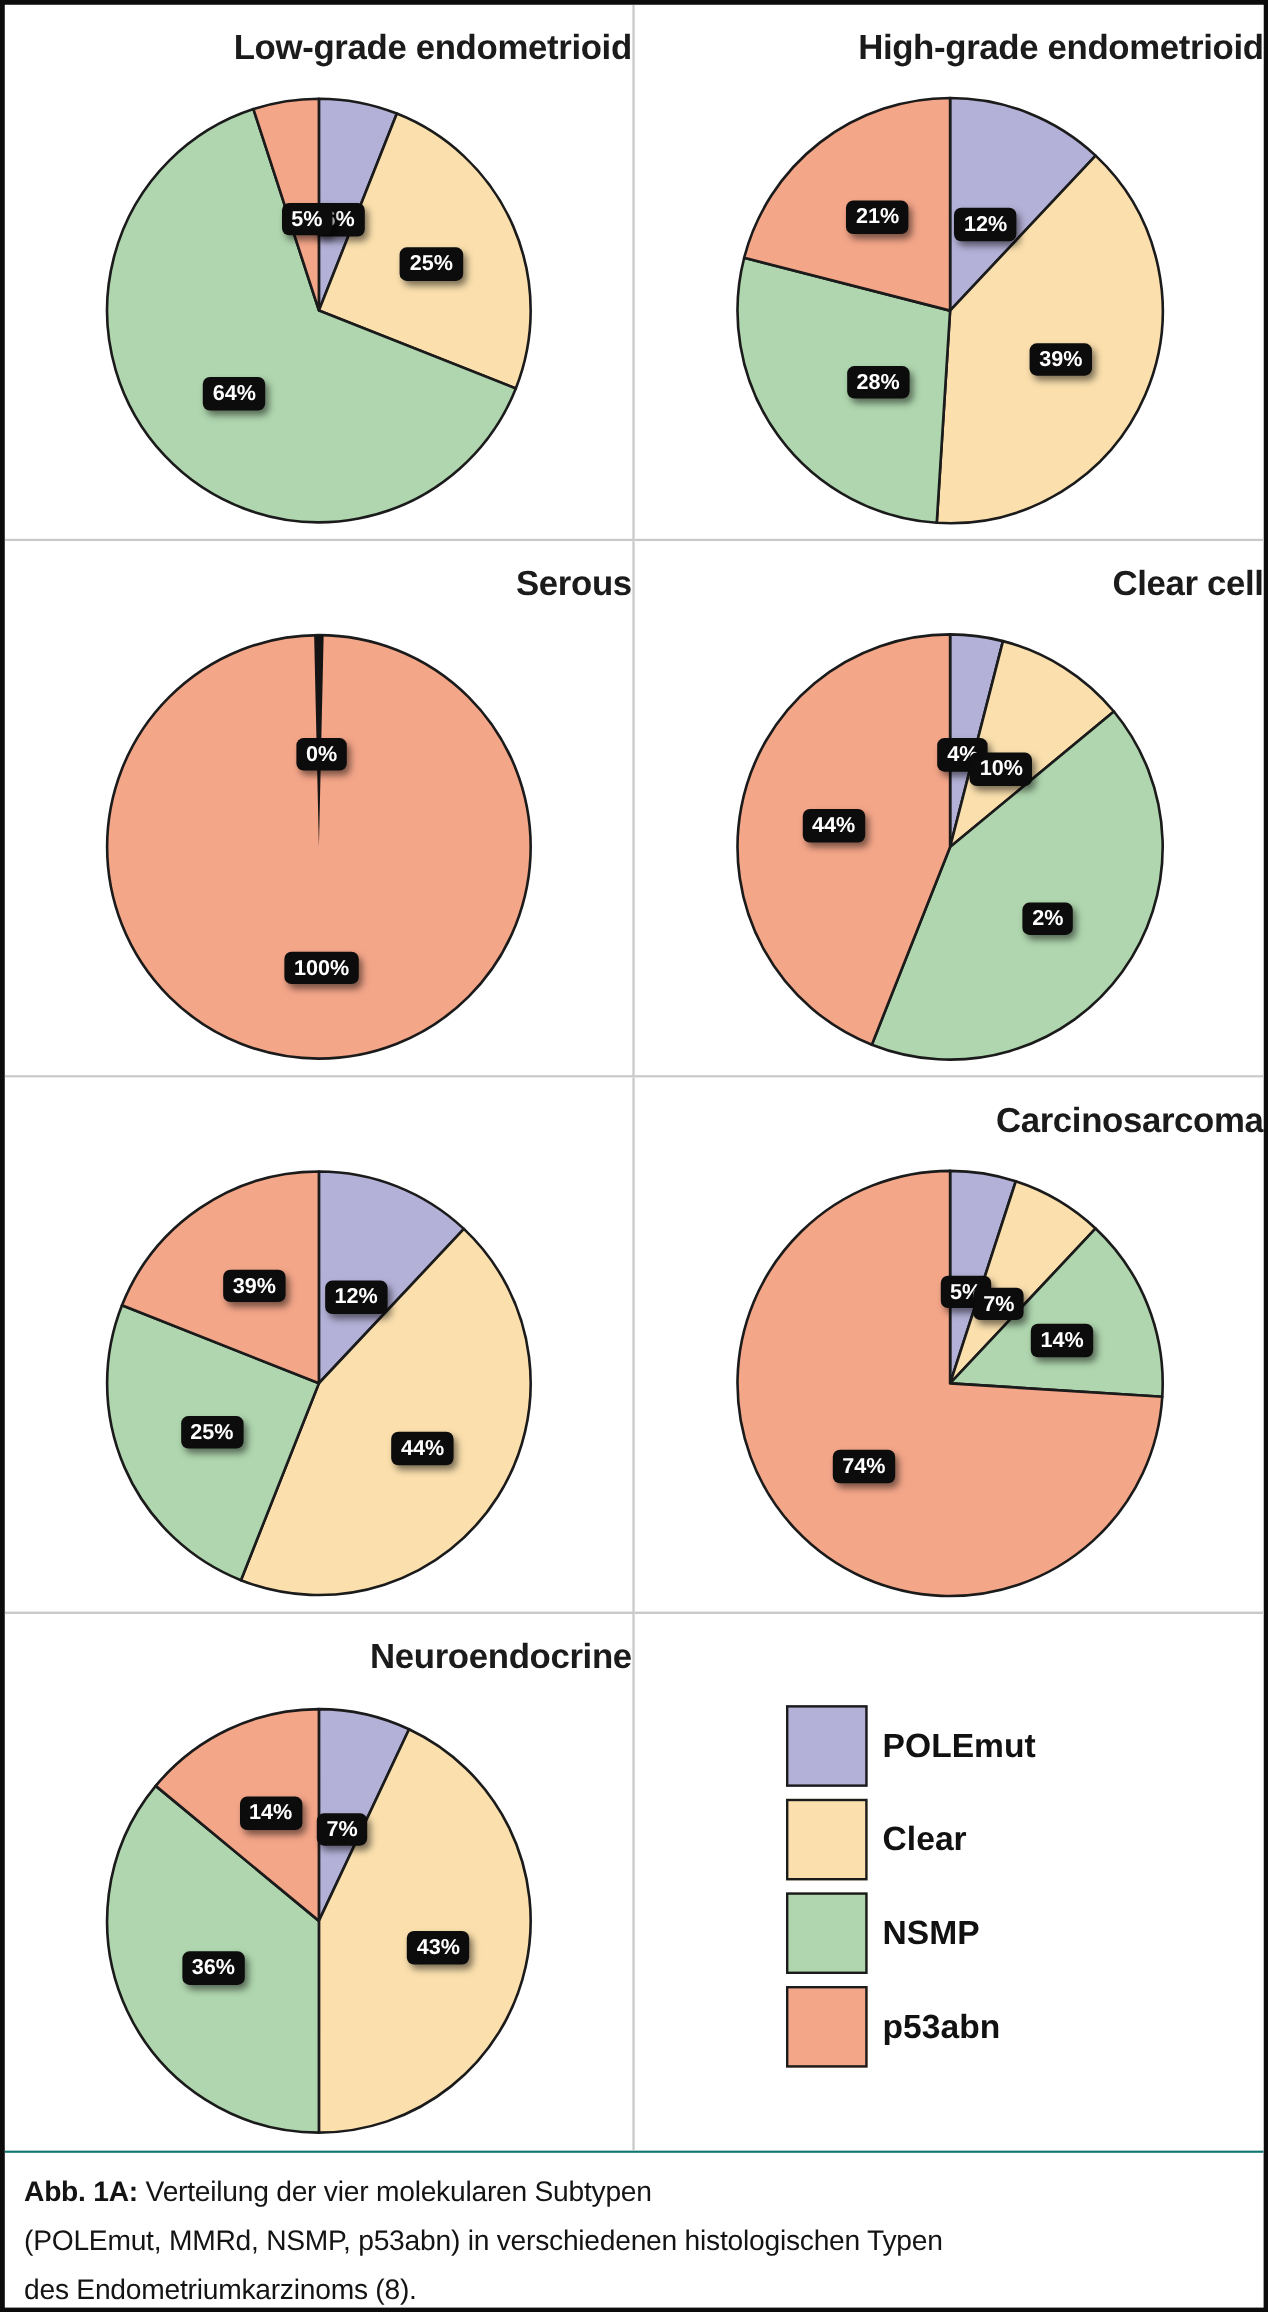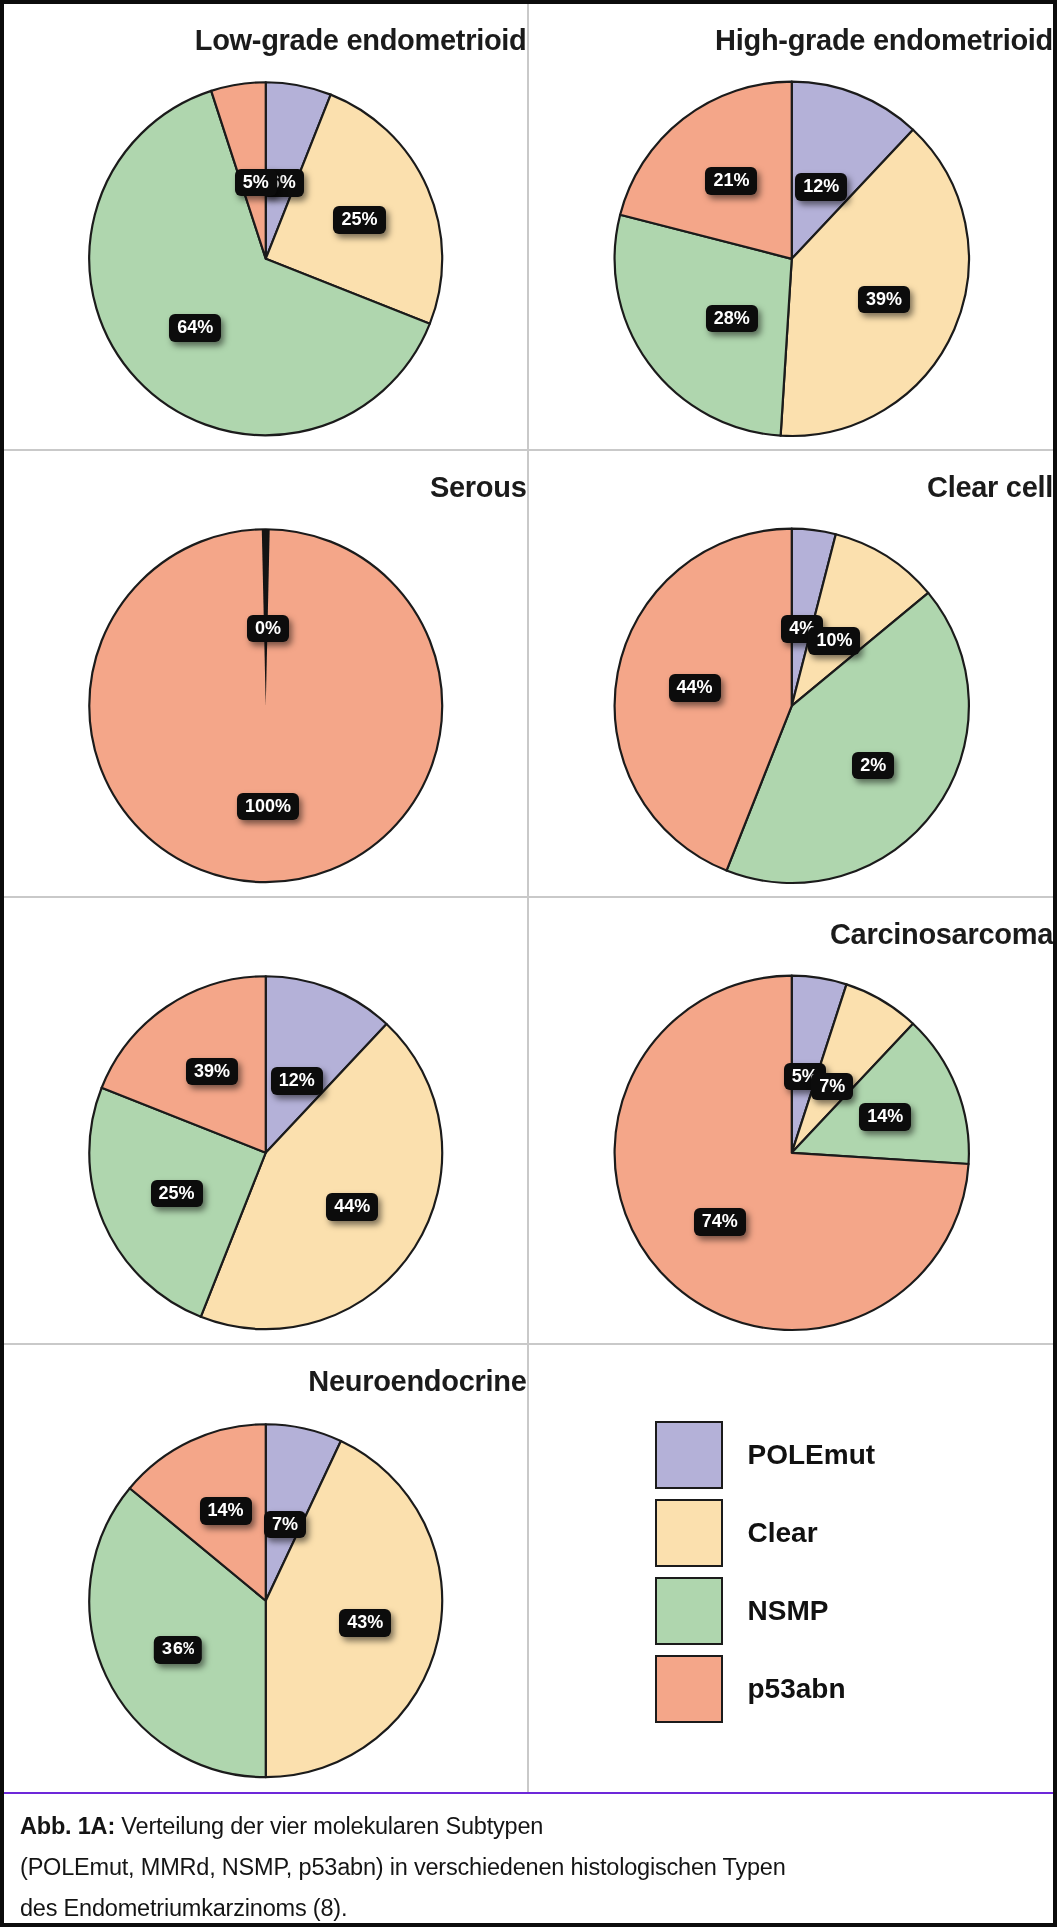--- a/index.html
+++ b/index.html
@@ -36,31 +36,31 @@
     color:#ffffff;
     font-size:18px; font-weight:bold;
     padding:4px 8px;
     border-radius:6px;
     white-space:nowrap;
     box-shadow:3px 4px 6px rgba(0,0,0,0.5);
     line-height:1.1;
   }
   
   .legend-box { position:absolute; left:126px; top:76px; display:flex; flex-direction:column; gap:10px; }
-  .legend-item { display:flex; align-items:center; gap:25px; }
+  .legend-item { display:flex; align-items:center; gap:13px; }
   .legend-swatch {
     width:68px; height:68px;
     border:2.5px solid #1b1b1b;
     display:inline-block;
     flex:0 0 auto;
   }
   .legend-label { font-size:28px; font-weight:bold; color:#111111; }
   
   .caption {
-    border-top:2px solid #6d28d9;
+    border-top:2px solid #0f766e;
     height:131px;
     padding:12px 18px 0 16px;
     font-size:23.5px;
     line-height:41px;
     color:#141414;
     letter-spacing:-0.2px;
   }
   .caption b { font-weight:bold; }
 </style>
 </head>
@@ -151,21 +151,21 @@
     <div class="cell col-left">
       <div class="panel-title">Neuroendocrine</div>
     <svg viewBox="0 0 527 447" class="pie-svg">
           <path d="M 264 256 L 264 78 A 178 178 0 0 1 339.78871389858296 94.94078466104853 Z" fill="#b4b1d8" stroke="#1b1b1b" stroke-width="2.2" stroke-linejoin="round"></path>
           <path d="M 264 256 L 339.78871389858296 94.94078466104853 A 178 178 0 0 1 264 434 Z" fill="#fbe0ae" stroke="#1b1b1b" stroke-width="2.2" stroke-linejoin="round"></path>
           <path d="M 264 256 L 264 434 A 178 178 0 0 1 126.84864278590956 142.5385298247332 Z" fill="#afd6ae" stroke="#1b1b1b" stroke-width="2.2" stroke-linejoin="round"></path>
           <path d="M 264 256 L 126.84864278590956 142.5385298247332 A 178 178 0 0 1 263.99999999999994 78 Z" fill="#f4a689" stroke="#1b1b1b" stroke-width="2.2" stroke-linejoin="round"></path>
         </svg>
         <div class="plabel" style="left: 281.085px; top: 179.566px;">7%</div>
         <div class="plabel" style="left: 361.279px; top: 277.745px;">43%</div>
-        <div class="plabel" style="left: 173.807px; top: 305px; font-family: Liberation Mono, monospace;">36%</div>
+        <div class="plabel" style="left: 173.807px; top: 295px;">36%</div>
         <div class="plabel" style="left: 221.558px; top: 165.807px;">14%</div>
       </div>
 
     <div class="cell">
       <div class="legend-box">
         <div class="legend-item">
           <span class="legend-swatch" style="background: rgb(180, 177, 216);"></span>
           <span class="legend-label">POLEmut</span>
         </div>
         <div class="legend-item">

